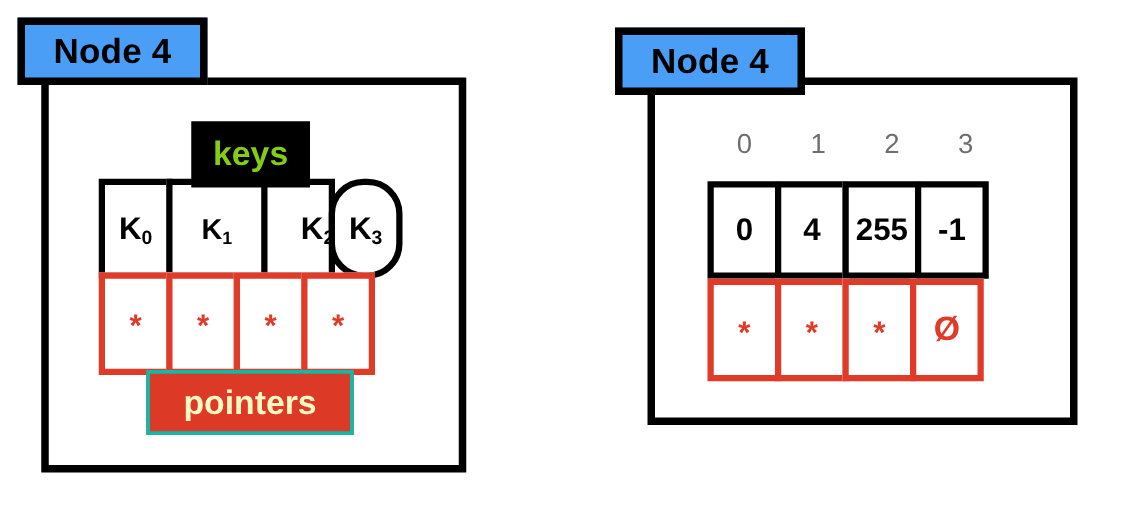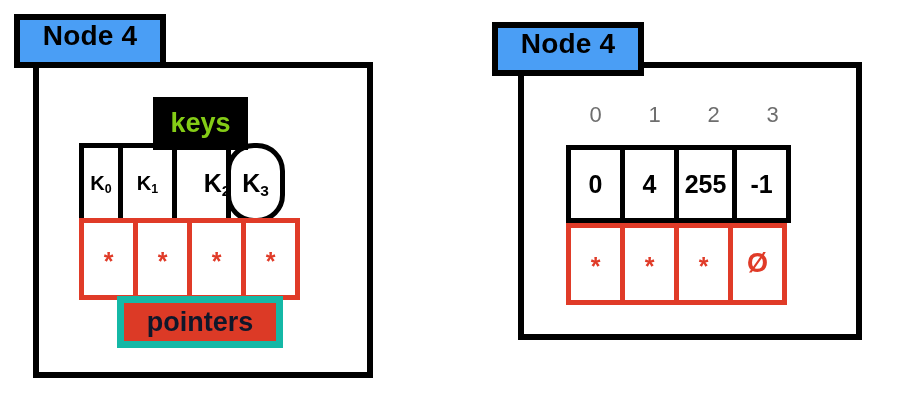--- a/index.html
+++ b/index.html
@@ -26,21 +26,21 @@
 
   
   .node-badge {
     position: absolute;
     box-sizing: border-box;
     border: 6px solid #000000;
     background: #4a9ef5;
     color: #000000;
     font-weight: 700;
     display: flex;
-    align-items: flex-start;
+    align-items: center;
     justify-content: center;
     letter-spacing: 0.2px;
     z-index: 6;
   }
 
   
   .cell-row {
     position: absolute;
     display: flex;
     z-index: 3;
@@ -99,22 +99,22 @@
     font-weight: 700;
     z-index: 8;
   }
   .chip-keys {
     background: #000000;
     color: #84cc16;
     border: 0;
   }
   .chip-pointers {
     background: #dc3a26;
-    color: #0f172a;
-    border: 7px solid #14b8a6;
+    color: #fef9c3;
+    border: 3px solid #14b8a6;
   }
 
   
   .index-row {
     position: absolute;
     display: flex;
     z-index: 3;
   }
   .index-cell {
     display: flex;
@@ -131,24 +131,24 @@
 
 <div class="node-badge" style="left:14px; top:14px; width:152px; height:54px; font-size:28px;">
   <span>Node 4</span>
 </div>
 
 <div class="chip chip-keys" style="left:153px; top:97px; width:95px; height:53px; font-size:27px;">
   <span>keys</span>
 </div>
 
 <div class="cell-row" style="left:79px; top:143px;">
-  <div class="cell key-cell" style="width:44px; height:80px; font-size:20px;">
+  <div class="cell key-cell" style="width:59px; height:80px; font-size:25px;">
     <span><span>K</span><span class="ksub">0</span></span>
   </div>
-  <div class="cell key-cell" style="width:59px; height:80px; font-size:20px;">
+  <div class="cell key-cell" style="width:81px; height:80px; font-size:23px;">
     <span><span>K</span><span class="ksub">1</span></span>
   </div>
   <div class="cell key-cell" style="width:59px; height:80px; font-size:25px;padding-left:31px;">
     <span><span>K</span><span class="ksub">2</span></span>
   </div>
   <div class="cell key-cell" style="width:59px; height:80px; font-size:25px;border-radius:28px;">
     <span><span>K</span><span class="ksub">3</span></span>
   </div>
 </div>
 

